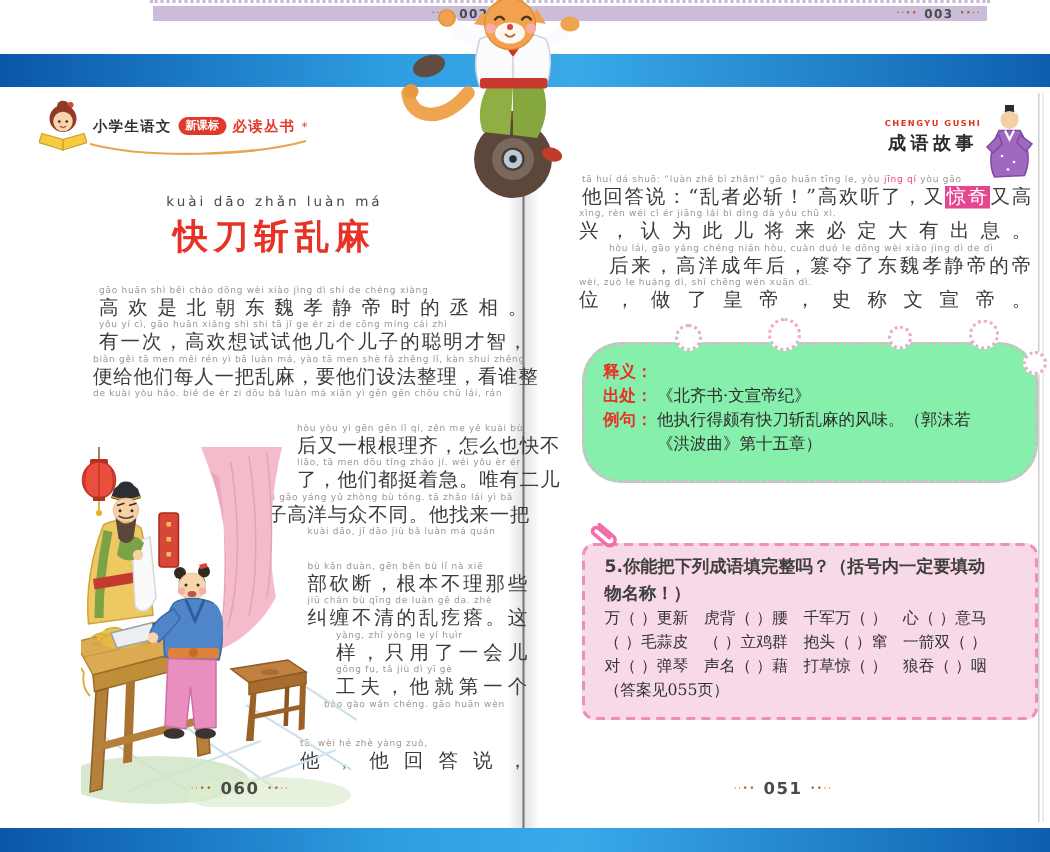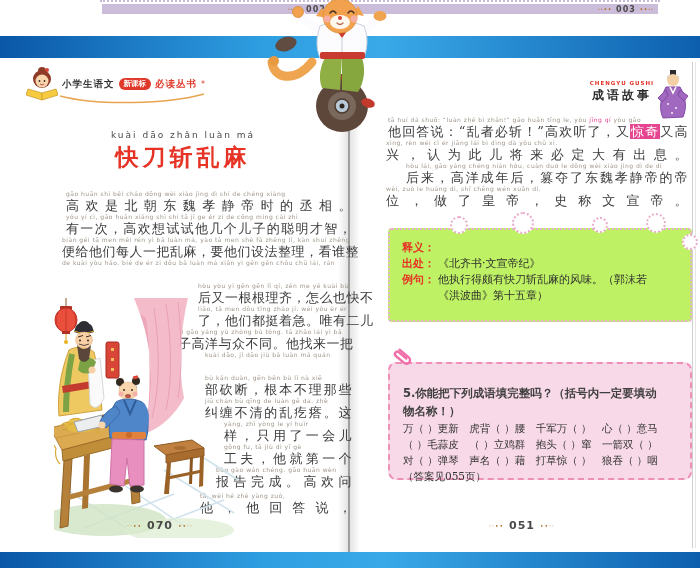--- a/index.html
+++ b/index.html
@@ -33,30 +33,30 @@
   .ln .py{font-size:6px;line-height:8px;color:#a0968a;letter-spacing:0.5px;white-space:nowrap;overflow:hidden;}
   .ln .tx{font-size:13px;line-height:15px;color:#3b3b3b;font-family:"DejaVu Serif",serif;
           text-align:justify;text-align-last:justify;letter-spacing:0.5px;white-space:nowrap;}
   .hl{background:#e6458f;color:#ffffff;padding:0 1px;}
   .py-hl{color:#e6458f;}
   
   .cy-head{left:586px;top:80px;width:72px;text-align:center;}
   .cy-en{font-size:5.5px;font-weight:bold;color:#e63326;letter-spacing:1px;}
   .cy-cn{font-size:12px;font-weight:bold;color:#2b2b2b;letter-spacing:3px;margin-top:1px;}
   
-  .info-box{left:388px;top:228px;width:304px;height:94px;background:#bef264;
-            border:2px dotted #eaaccd;border-radius:4px;box-sizing:border-box;
+  .info-box{left:388px;top:228px;width:304px;height:94px;background:#86efac;
+            border:2px dotted #eaaccd;border-radius:26px;box-sizing:border-box;
             padding:10px 12px 8px 12px;}
   .bump{position:absolute;background:#fff;border:2px dotted #eaaccd;border-radius:50%;}
   .irow{display:flex;font-size:11px;line-height:16px;color:#2e2e2e;font-family:"DejaVu Serif",serif;}
   .irow .lbl{color:#e63326;font-weight:bold;flex:0 0 36px;}
   .irow .val{flex:1;}
   
   .quiz-box{left:388px;top:362px;width:304px;height:118px;background:#f8d9e7;
-            border:2px dashed #ee8fb8;border-radius:8px;box-sizing:border-box;padding:20px 13px;}
+            border:2px dashed #ee8fb8;border-radius:8px;box-sizing:border-box;padding:4px 13px;}
   .quiz-title{font-size:11.5px;line-height:18px;font-weight:bold;color:#3f3f3f;}
   .quiz-row{font-size:10.5px;line-height:16px;color:#333;font-family:"DejaVu Serif",serif;white-space:nowrap;overflow:hidden;}
   .quiz-ans{font-size:10.5px;line-height:16px;color:#333;font-family:"DejaVu Serif",serif;}
   
   .pfoot{top:519px;width:240px;display:flex;align-items:center;justify-content:center;}
   .pfoot .num{font-size:11px;font-weight:bold;color:#4a4a4a;letter-spacing:1px;margin:0 5px;}
   .pfoot .deco{font-size:6px;color:#b06a28;letter-spacing:1px;}
   svg{display:block;}
 </style>
 </head>
@@ -188,21 +188,20 @@
 <div class="ln" style="top:420px;left:224px;width:128px;">
     <div class="py">yàng, zhǐ yòng le yí huìr</div>
     <div class="tx">样，只用了一会儿</div>
   </div>
 <div class="ln" style="top:443px;left:224px;width:128px;">
     <div class="py">gōng fu, tā jiù dì yī gè</div>
     <div class="tx">工夫，他就第一个</div>
   </div>
 <div class="ln" style="top:466px;left:216px;width:136px;">
     <div class="py">bào gào wán chéng. gāo huān wèn</div>
-    <div class="tx">报告完成。高欢问</div>
   </div>
 <div class="ln" style="top:492px;left:200px;width:152px;">
     <div class="py">tā, wèi hé zhè yàng zuò,</div>
     <div class="tx">他，他回答说，</div>
   </div>
 
 <div class="abs" style="left:54px;top:298px;">
 <svg width="184" height="240" viewBox="0 0 184 240">
   <g stroke="#cfe2ec" stroke-width="1.5">
     <path d="M10,190 L80,235"></path>
@@ -296,21 +295,21 @@
   <path d="M112,157 L150,150 L150,158 L112,165 Z" fill="#a86c2e" stroke="#8f5a24"></path>
   <path d="M113,165 L117,164 L115,196 L110,196 Z" fill="#9a6226"></path>
   <path d="M146,158 L150,157 L149,188 L145,189 Z" fill="#9a6226"></path>
   <path d="M136,160 L139,159 L138,186 L135,186 Z" fill="#8a5620"></path>
   <path d="M114,180 L148,173" stroke="#9a6226" stroke-width="3"></path>
 </svg>
 </div>
 
 <div class="abs pfoot" style="left:40px;">
   <span class="deco">··••</span>
-  <span class="num">070</span>
+  <span class="num">060</span>
   <span class="deco">••··</span>
 </div>
 
 <div class="abs cy-head">
   <div class="cy-en">CHENGYU GUSHI</div>
   <div class="cy-cn">成语故事</div>
 </div>
 <div class="abs" style="left:656px;top:70px;">
   <svg width="34" height="50" viewBox="0 0 34 50">
     <rect x="14" y="0" width="6" height="5" fill="#2e2a2e"></rect>

